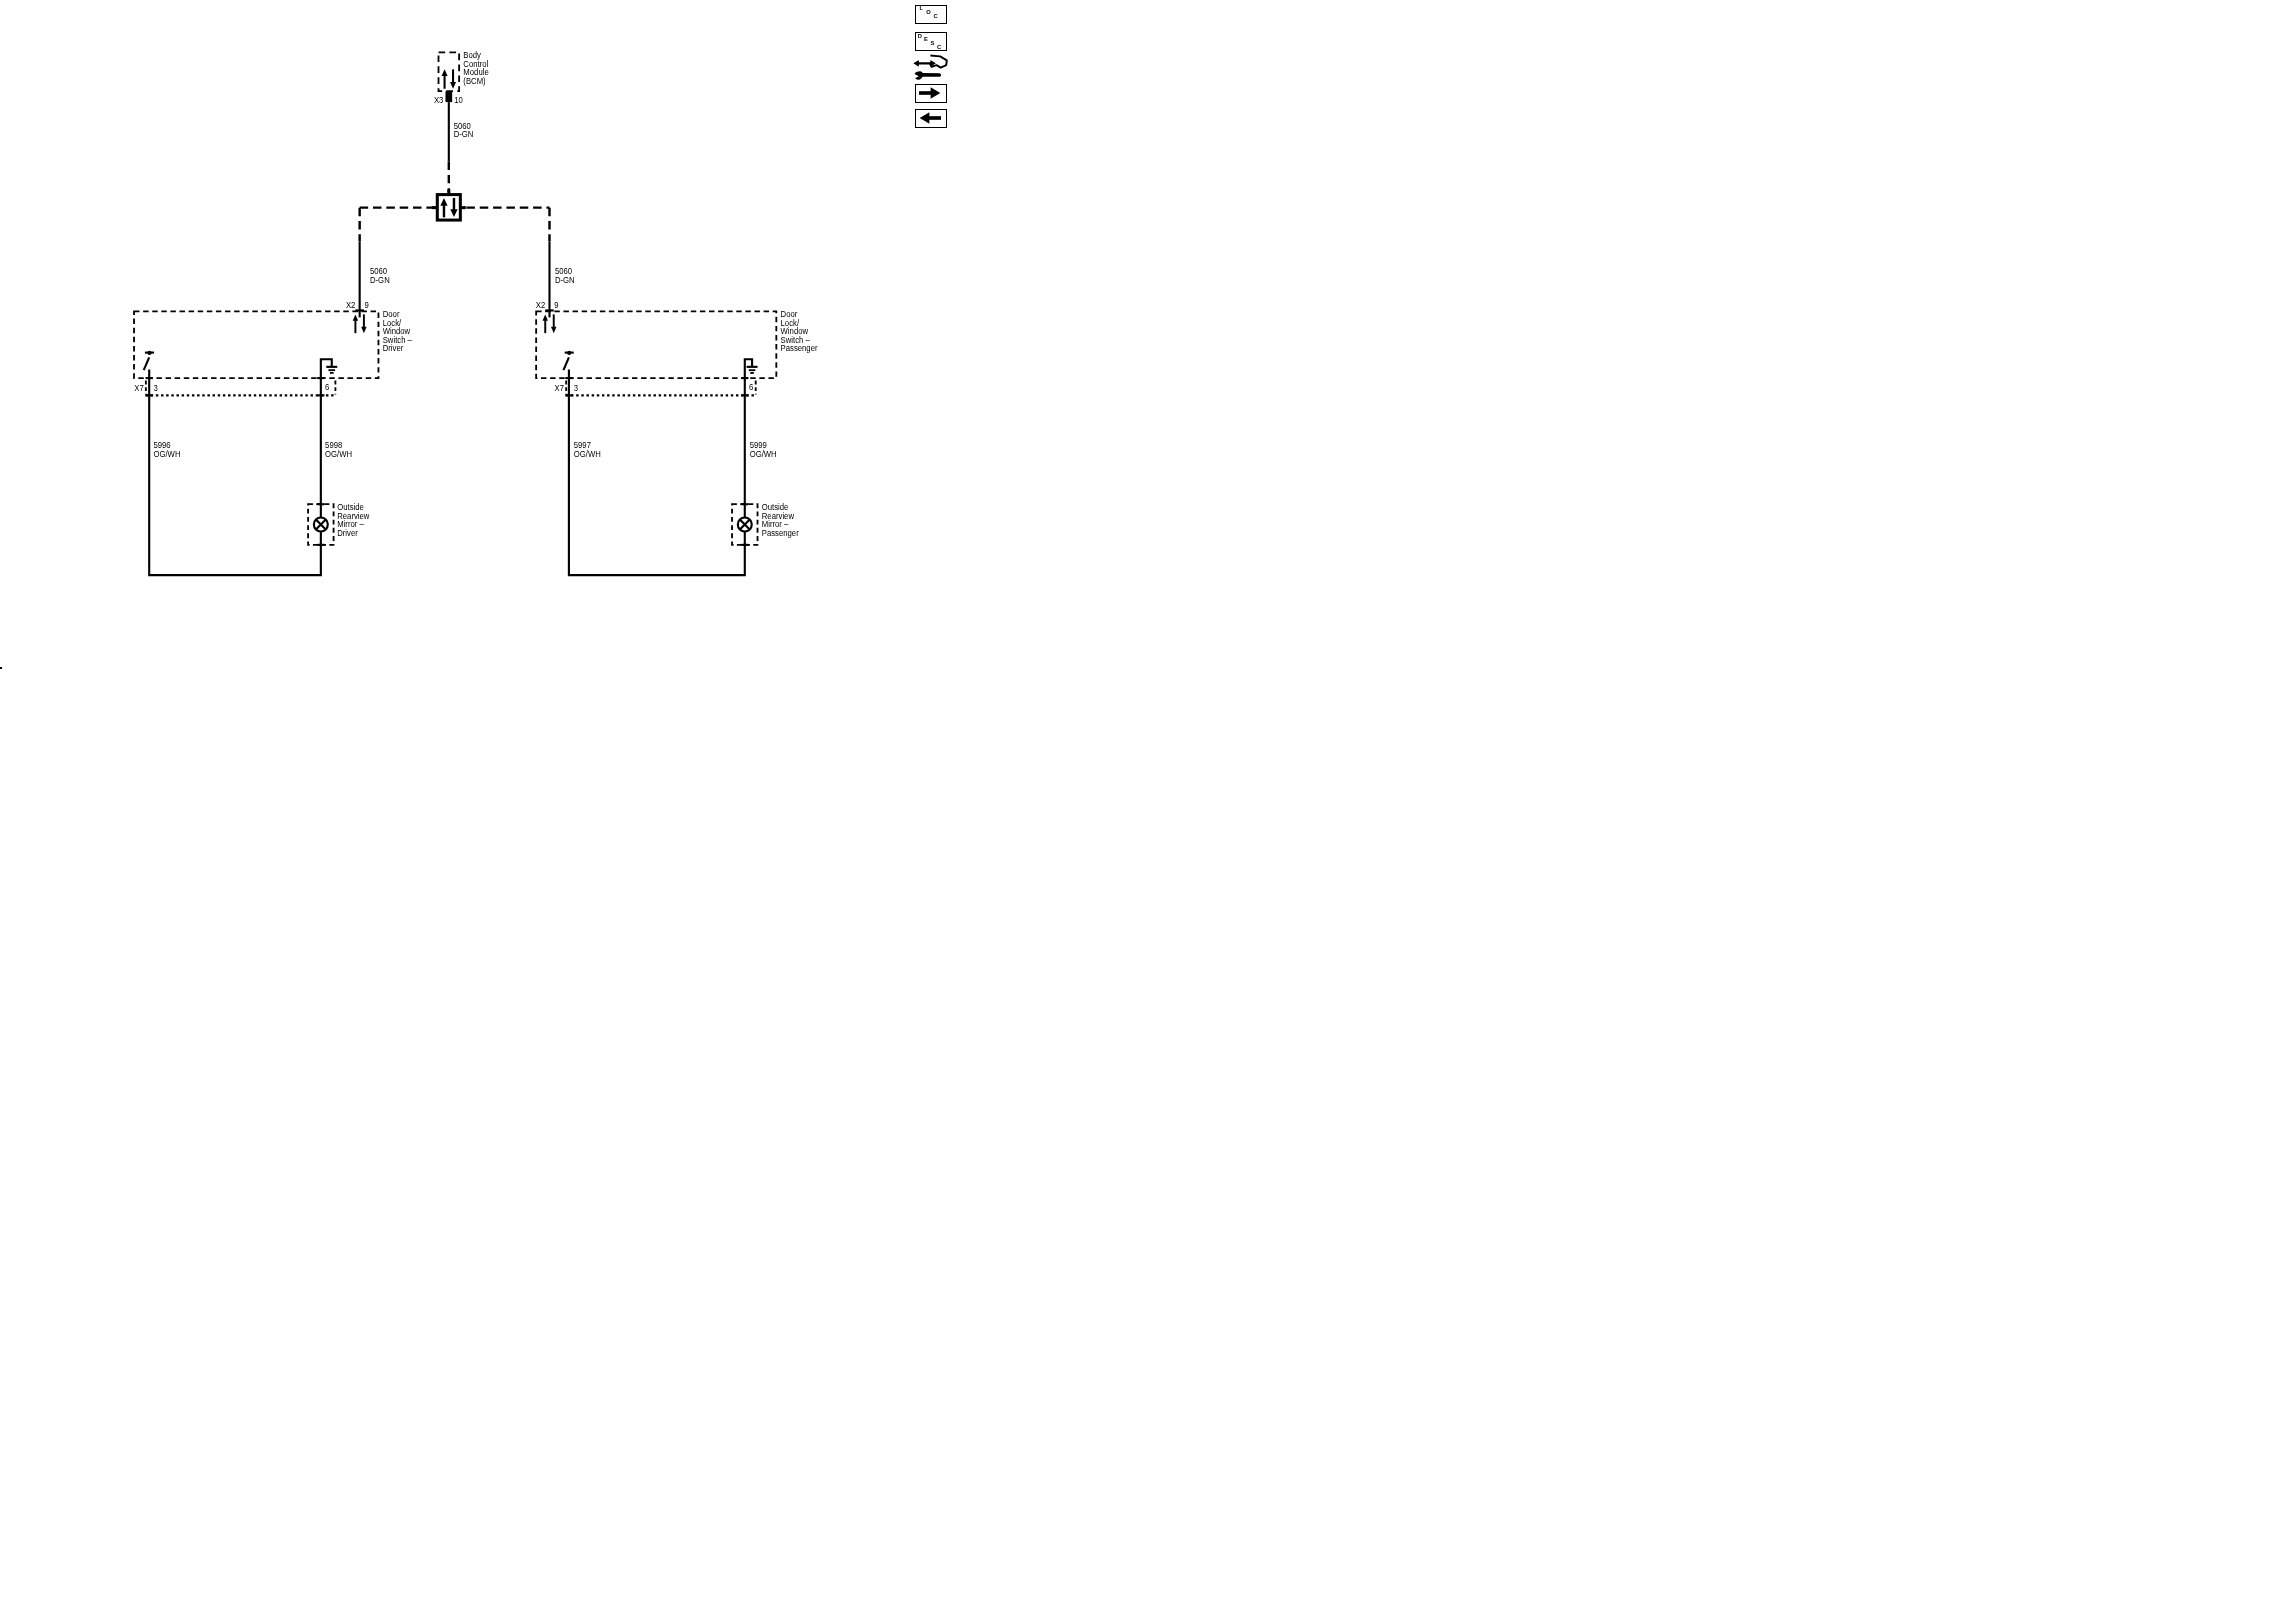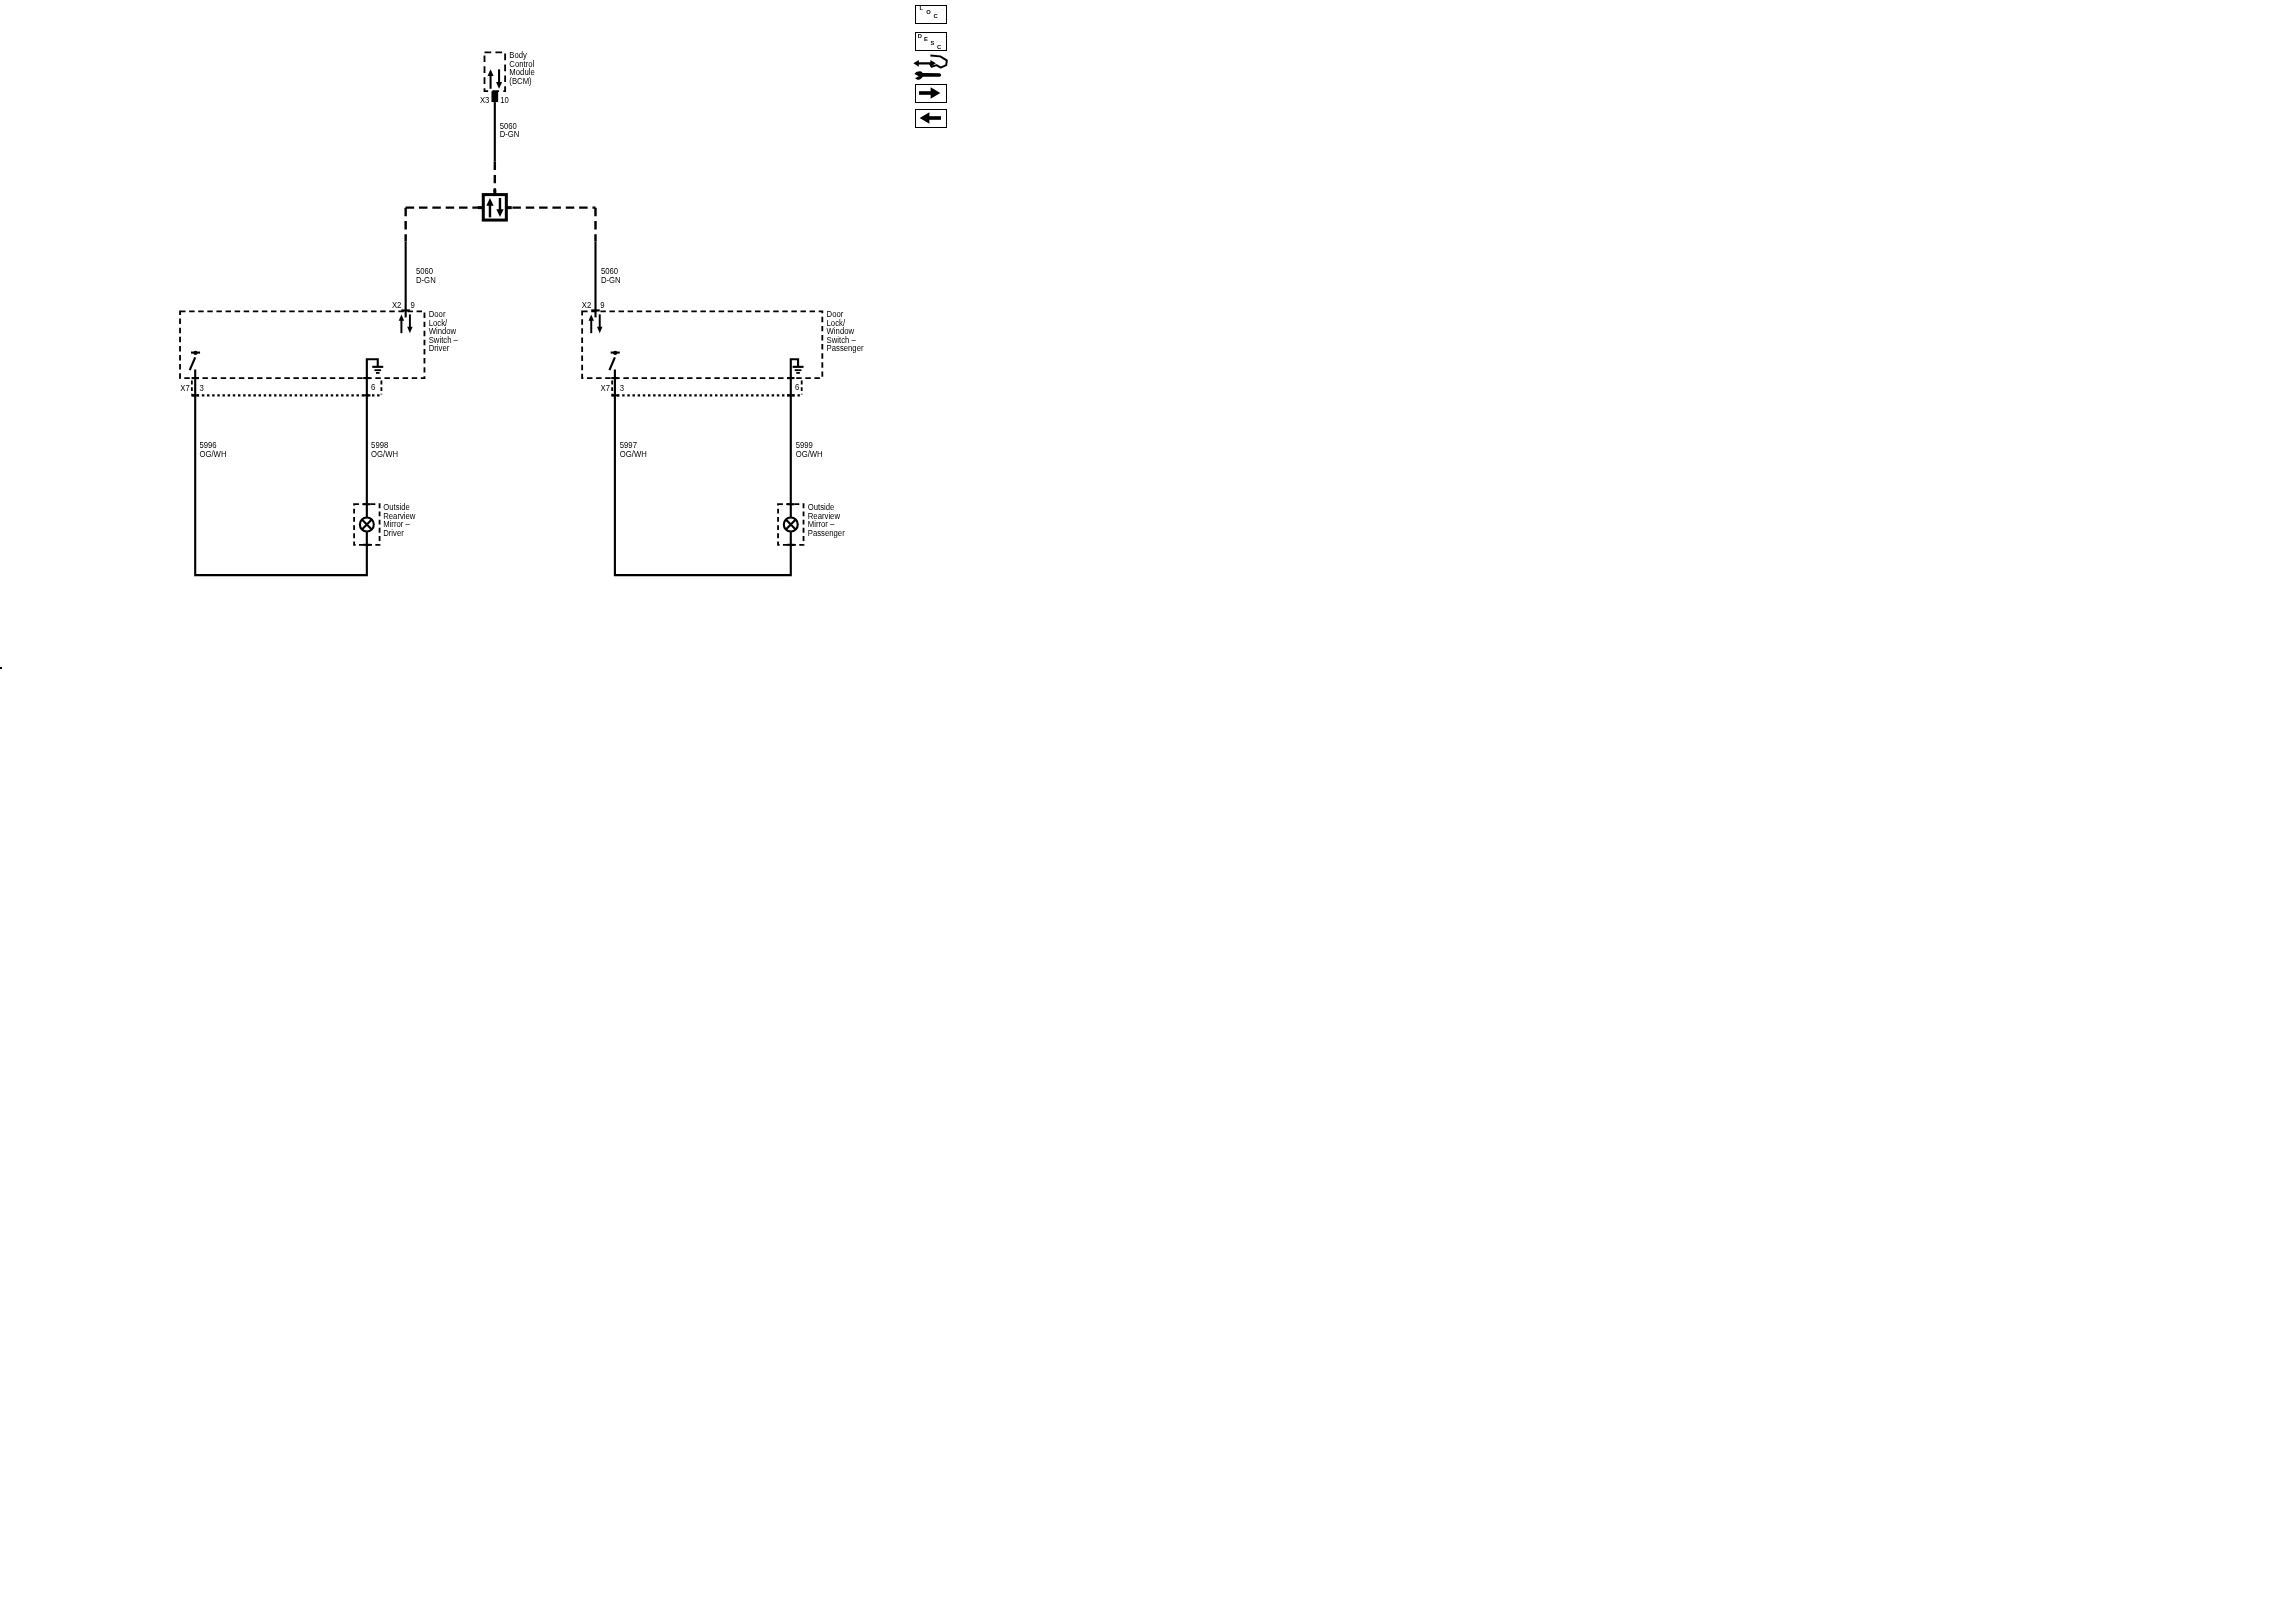--- a/index.html
+++ b/index.html
@@ -1,17 +1,17 @@
 <!DOCTYPE html>
 <html style="font-size:9.7px"><head>
 <meta charset="utf-8">
 <style>
   html,body{margin:0;padding:0;background:#fff;}
   #canvas{position:relative;width:951px;height:670px;background:#fff;overflow:hidden;
-          font-family:"Liberation Sans","DejaVu Sans",sans-serif;padding-left:46px;}
+          font-family:"Liberation Sans","DejaVu Sans",sans-serif;}
   svg text{font-family:"Liberation Sans","DejaVu Sans",sans-serif;font-size:15px;fill:#000;}
   .btn{position:absolute;left:915px;width:32px;border:1.8px solid #000;background:#fff;
        box-sizing:border-box;cursor:pointer;}
   .btn span{position:absolute;font-size:5.8px;font-weight:700;color:#000;line-height:1;}
   .iconbox{position:absolute;left:912px;width:38px;height:28px;}
   #page-dot{position:absolute;left:0;top:667px;width:2.4px;height:2.4px;background:#000;}
 </style>
 </head>
 <body>
 

